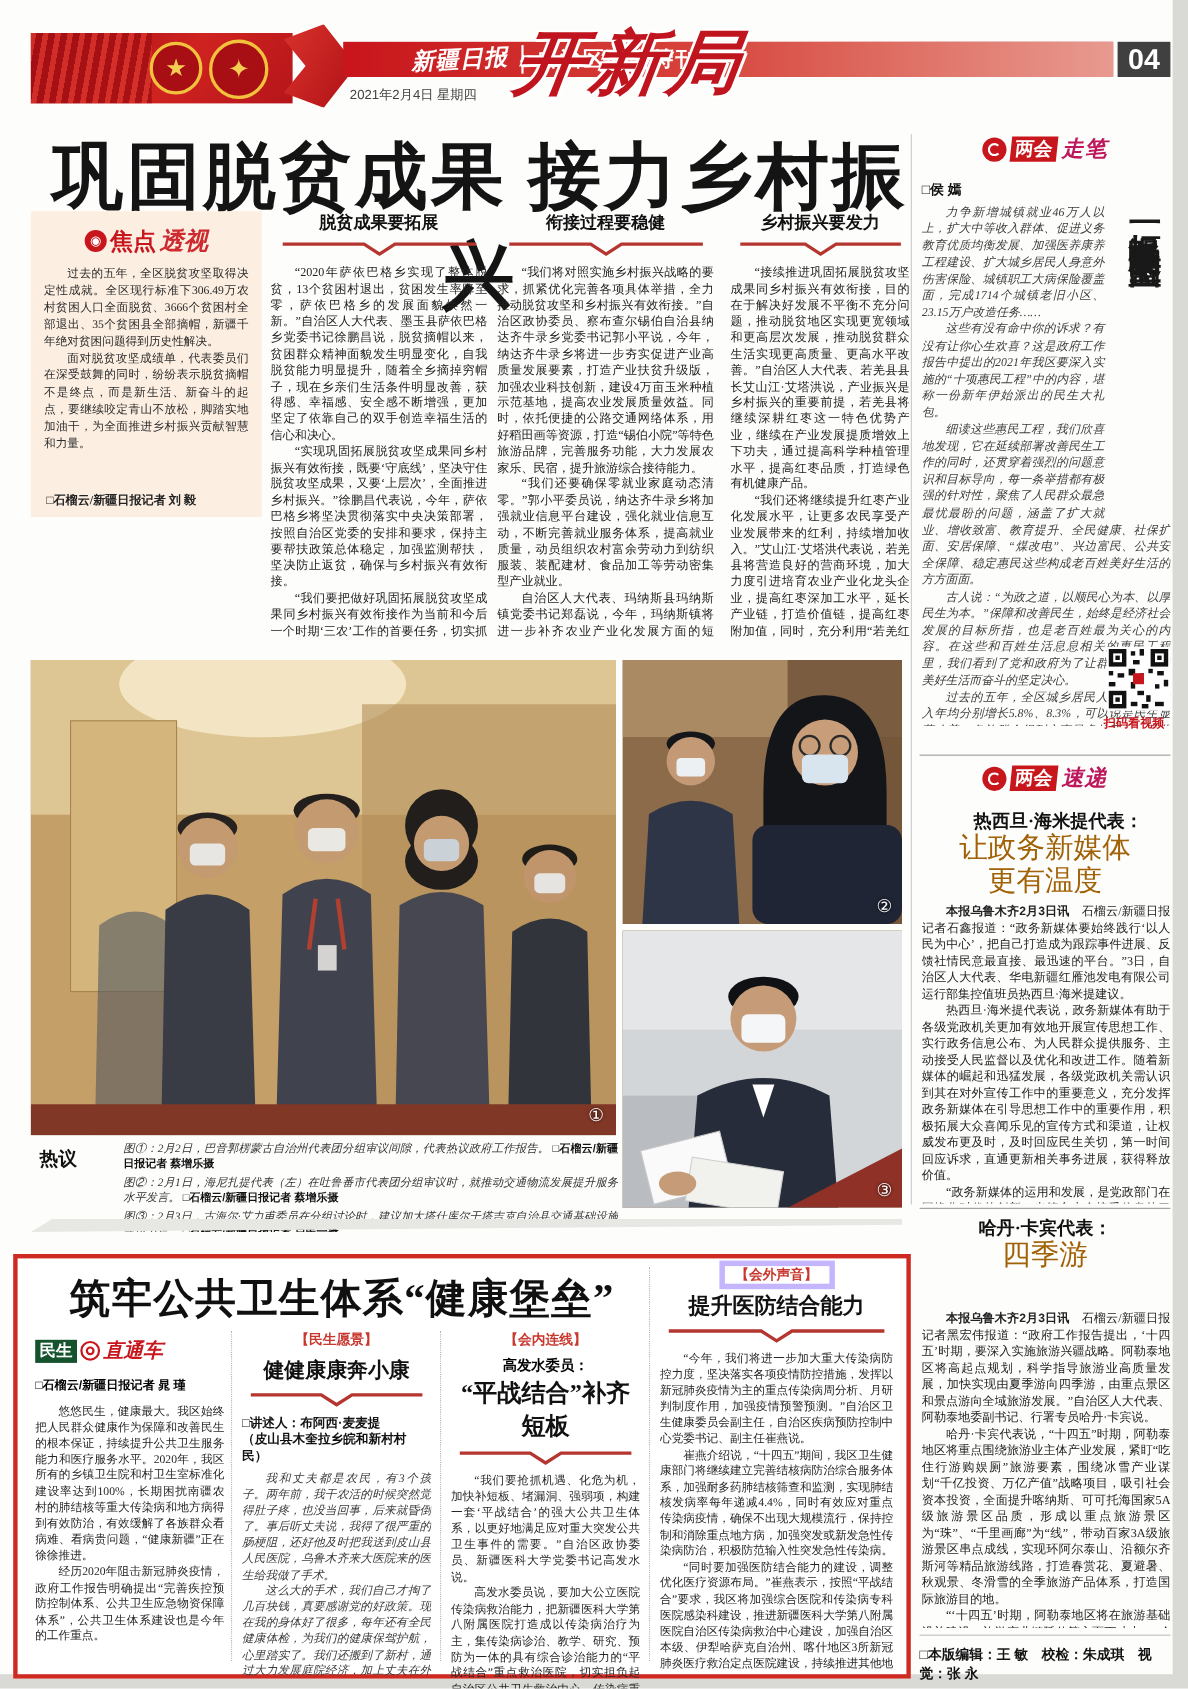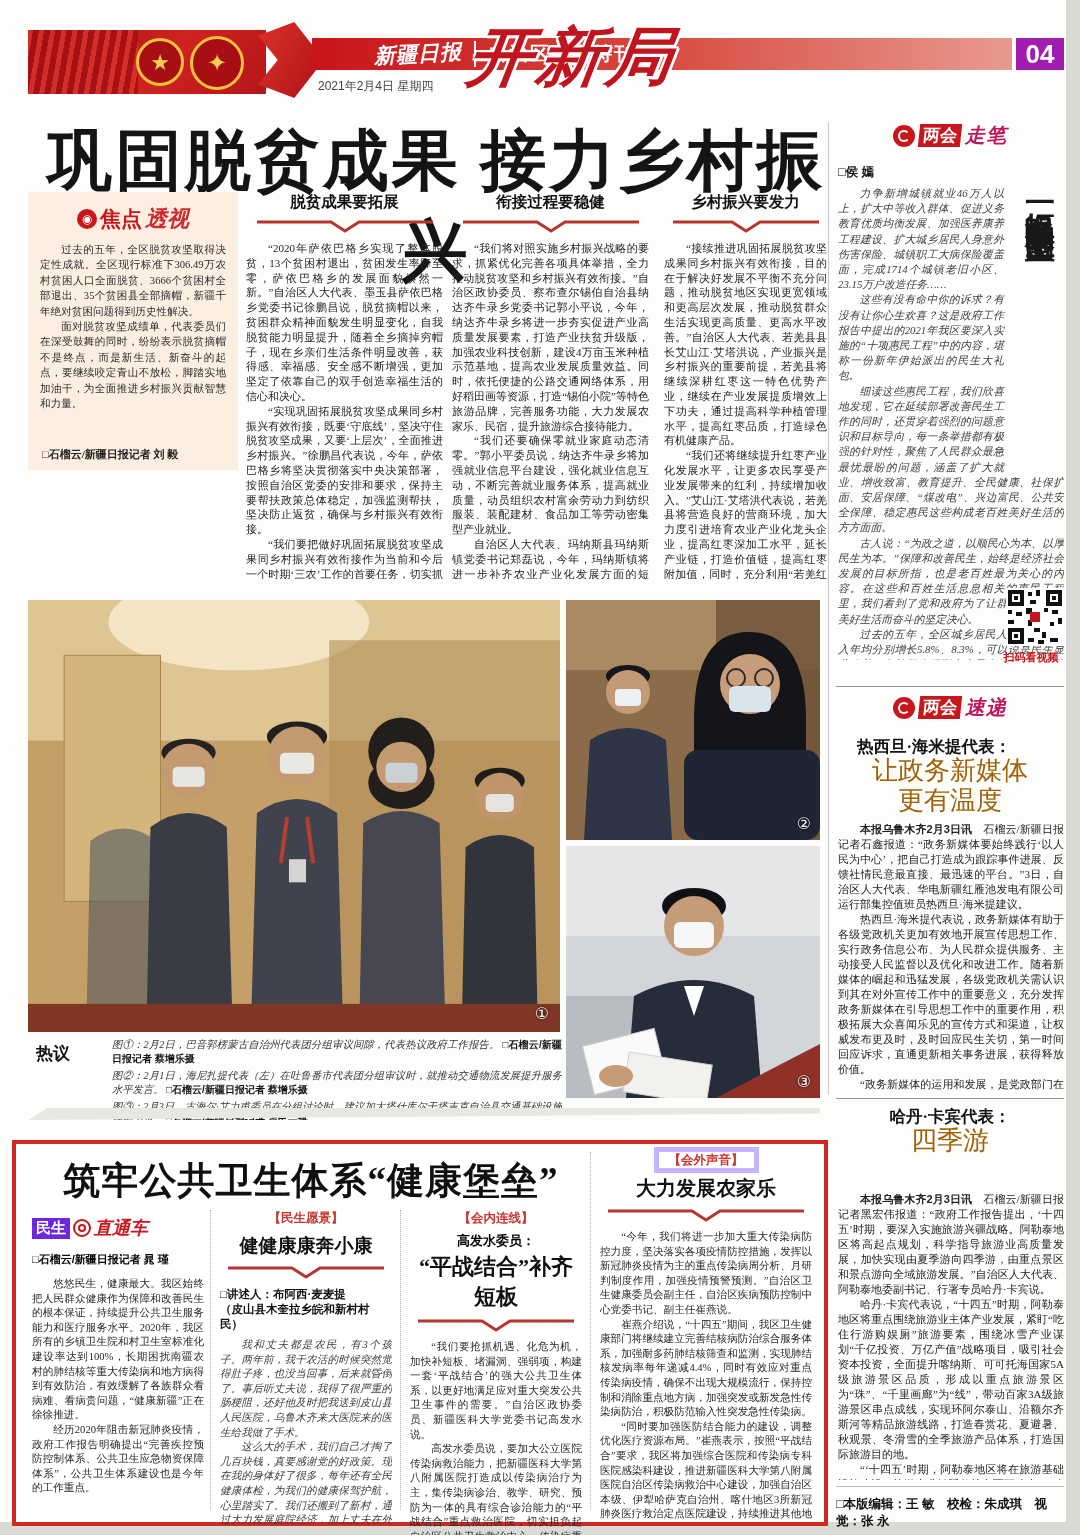--- a/index.html
+++ b/index.html
@@ -21,21 +21,21 @@
      background:linear-gradient(90deg,#c8151b,#d6423a 45%,#de6b60 70%,#e89a90 100%),
      radial-gradient(circle at 85% 50%,#a8161c 0 10%,transparent 60%);
      display:flex;align-items:center;color:#fff;}
   .paper-logo{font-style:italic;font-weight:bold;font-size:21px;margin-left:62px;transform:rotate(-3deg);letter-spacing:1px;}
   .edition{font-family:"Liberation Sans",sans-serif;font-weight:bold;font-size:19px;letter-spacing:2px;
      border-left:2px solid #fff;margin-left:12px;padding-left:12px;}
   .banner-title{left:468px;top:14px;font-size:64px;font-weight:900;font-style:italic;color:#c0151e;
      letter-spacing:6px;transform:skewX(-8deg);z-index:5;
      text-shadow:-2px -2px 0 #fff,2px -2px 0 #fff,-2px 2px 0 #fff,2px 2px 0 #fff,0 3px 0 #fff,3px 0 0 #fff;}
   .hdr-date{left:318px;top:78px;font-size:12px;color:#444;font-family:"Liberation Sans",sans-serif;}
-  .page-num{left:1016px;top:38px;width:48px;height:32px;background:#a21caf;color:#fff;
+  .page-num{left:1016px;top:38px;width:48px;height:32px;background:#404040;color:#fff;
      font-family:"Liberation Sans",sans-serif;font-weight:bold;font-size:26px;text-align:center;line-height:32px;}
   
   .main-headline{left:42px;top:116px;width:788px;text-align:center;font-size:66px;font-weight:900;
      color:#141414;letter-spacing:3px;}
   
   .focus-box{left:28px;top:192px;width:210px;height:278px;background:#fcefe2;padding:8px 12px;box-sizing:border-box;}
   .focus-logo{display:flex;align-items:center;justify-content:center;gap:3px;margin:4px 0 8px 0;}
   .focus-icon{width:20px;height:20px;border-radius:50%;background:#c8161d;color:#fff;font-size:12px;
      display:flex;align-items:center;justify-content:center;font-family:"DejaVu Sans",sans-serif;}
   .focus-word1{color:#c8161d;font-weight:900;font-size:21px;}
@@ -95,21 +95,21 @@
   .health-box{left:12px;top:1140px;width:808px;height:378px;border:4px solid #ce2a22;background:#fff;}
   .hb-headline{left:30px;top:12px;width:530px;text-align:center;font-size:37px;font-weight:900;color:#101010;letter-spacing:1px;}
   .tag{color:#c8382f;font-weight:bold;font-size:12.5px;font-family:"Liberation Sans",sans-serif;}
   .tag-box{border:5px solid #c4b5fd;padding:1px 10px;}
   .hb-col-title{font-weight:900;color:#111;text-align:center;}
   .hb-body{overflow:hidden;font-size:10.6px;line-height:14.6px;text-align:justify;color:#262626;}
   .hb-body p{margin:0;text-indent:2em;}
   .italic{font-style:italic;color:#3c3c3c;}
   .dotted-v{border-left:1px dotted #b5b5b5;}
   .ms-logo{display:flex;align-items:center;gap:3px;}
-  .ms-chip{background:#6d28d9;color:#fff;font-weight:bold;font-size:15px;padding:1px 4px;font-family:"Liberation Sans",sans-serif;}
+  .ms-chip{background:#14532d;color:#fff;font-weight:bold;font-size:15px;padding:1px 4px;font-family:"Liberation Sans",sans-serif;}
   .ms-icon{width:18px;height:18px;border-radius:50%;border:2px solid #c8161d;position:relative;box-sizing:border-box;}
   .ms-icon::after{content:"";position:absolute;left:3px;top:3px;width:8px;height:8px;border-radius:50%;border:2px solid #c8161d;box-sizing:border-box;}
   .ms-suffix{color:#c8161d;font-weight:900;font-style:italic;font-size:18px;}
   .speaker{font-weight:bold;font-size:11.5px;color:#111;font-family:"Liberation Sans",sans-serif;line-height:15px;}
 </style>
 </head>
 <body>
 
 <div class="page">
 
@@ -310,21 +310,21 @@
   </div>
   <div class="abs qr-caption">扫码看视频</div>
 
   <div class="abs hline" style="left:836px;top:686px;width:228px;"></div>
 
   <div class="abs sudi-logo mh-logo">
     <span class="mh-icon"></span>
     <span class="mh-chip">两会</span>
     <span class="mh-suffix">速递</span>
   </div>
-  <div class="abs kicker" style="left:820px;top:736px;">热西旦·海米提代表：</div>
+  <div class="abs kicker" style="left:848px;top:736px;">热西旦·海米提代表：</div>
   <div class="abs big-head" style="left:836px;top:756px;">
     <div>让政务新媒体</div>
     <div>更有温度</div>
   </div>
   <div class="abs news-body" style="top:822px;height:272px;">
     <p><span class="lead">本报乌鲁木齐2月3日讯</span><span>　石榴云/新疆日报记者石鑫报道：“政务新媒体要始终践行‘以人民为中心’，把自己打造成为跟踪事件进展、反馈社情民意最直接、最迅速的平台。”3日，自治区人大代表、华电新疆红雁池发电有限公司运行部集控值班员热西旦·海米提建议。</span></p>
     <div>
         <p>热西旦·海米提代表说，政务新媒体有助于各级党政机关更加有效地开展宣传思想工作、实行政务信息公布、为人民群众提供服务、主动接受人民监督以及优化和改进工作。随着新媒体的崛起和迅猛发展，各级党政机关需认识到其在对外宣传工作中的重要意义，充分发挥政务新媒体在引导思想工作中的重要作用，积极拓展大众喜闻乐见的宣传方式和渠道，让权威发布更及时，及时回应民生关切，第一时间回应诉求，直通更新相关事务进展，获得释放价值。</p>
         <p>“政务新媒体的运用和发展，是党政部门在网络化时代的创新，也符合大众接受信息的习惯。”热西旦·海米提代表说，为此，她建议，将各级政务新媒体纳入宣传阵地建设，统筹规划、整体推进，完善各级政务新媒体联动体系；充分依托互联网平台，升级优化用户使用场景，打通服务群众的“最后一公里”；不断探索建立新媒体传播的体制机制，推动政务新媒体健康有序发展；用生动鲜活的新闻文风，拉近与网民之间的距离，认真倾听网民呼声，做到及时回应公众关切。</p>
       </div>
@@ -390,21 +390,21 @@
           <p>“我们要抢抓机遇、化危为机，加快补短板、堵漏洞、强弱项，构建一套‘平战结合’的强大公共卫生体系，以更好地满足应对重大突发公共卫生事件的需要。”自治区政协委员、新疆医科大学党委书记高发水说。</p>
           <p>高发水委员说，要加大公立医院传染病救治能力，把新疆医科大学第八附属医院打造成以传染病治疗为主，集传染病诊治、教学、研究、预防为一体的具有综合诊治能力的“平战结合”重点救治医院，切实担负起自治区公共卫生救治中心、传染病重大疫情防控救治基地、区域传染病医疗中心的重大使命任务。</p>
         </div>
     </div>
     <div class="abs dotted-v" style="left:574px;top:8px;height:358px;"></div>
 
     <div class="abs" style="left:584px;top:6px;width:212px;">
       <div style="text-align:center;">
         <span class="tag tag-box">【会外声音】</span>
       </div>
-      <div class="hb-col-title" style="font-size:20px;margin-top:6px;">大力发展农家乐</div>
+      <div class="hb-col-title" style="font-size:20px;margin-top:6px;">提升医防结合能力</div>
       <svg class="notch" width="200" height="14" viewBox="0 0 200 14">
           <path d="M2 3 H86 L100 12 L114 3 H198" fill="none" stroke="#b5352f" stroke-width="3"></path>
         </svg>
       <div class="hb-body" style="height:292px;">
           <p>“今年，我们将进一步加大重大传染病防控力度，坚决落实各项疫情防控措施，发挥以新冠肺炎疫情为主的重点传染病周分析、月研判制度作用，加强疫情预警预测。”自治区卫生健康委员会副主任，自治区疾病预防控制中心党委书记、副主任崔燕说。</p>
           <p>崔燕介绍说，“十四五”期间，我区卫生健康部门将继续建立完善结核病防治综合服务体系，加强耐多药肺结核筛查和监测，实现肺结核发病率每年递减4.4%，同时有效应对重点传染病疫情，确保不出现大规模流行，保持控制和消除重点地方病，加强突发或新发急性传染病防治，积极防范输入性突发急性传染病。</p>
           <p>“同时要加强医防结合能力的建设，调整优化医疗资源布局。”崔燕表示，按照“平战结合”要求，我区将加强综合医院和传染病专科医院感染科建设，推进新疆医科大学第八附属医院自治区传染病救治中心建设，加强自治区本级、伊犁哈萨克自治州、喀什地区3所新冠肺炎医疗救治定点医院建设，持续推进其他地州市新冠肺炎医疗救治能力建设，逐步实现所有地州市具备新冠肺炎等重大传染病医疗救治能力，全力保障人民生命安全和身体健康。</p>
         </div>
     </div>
   </div>

